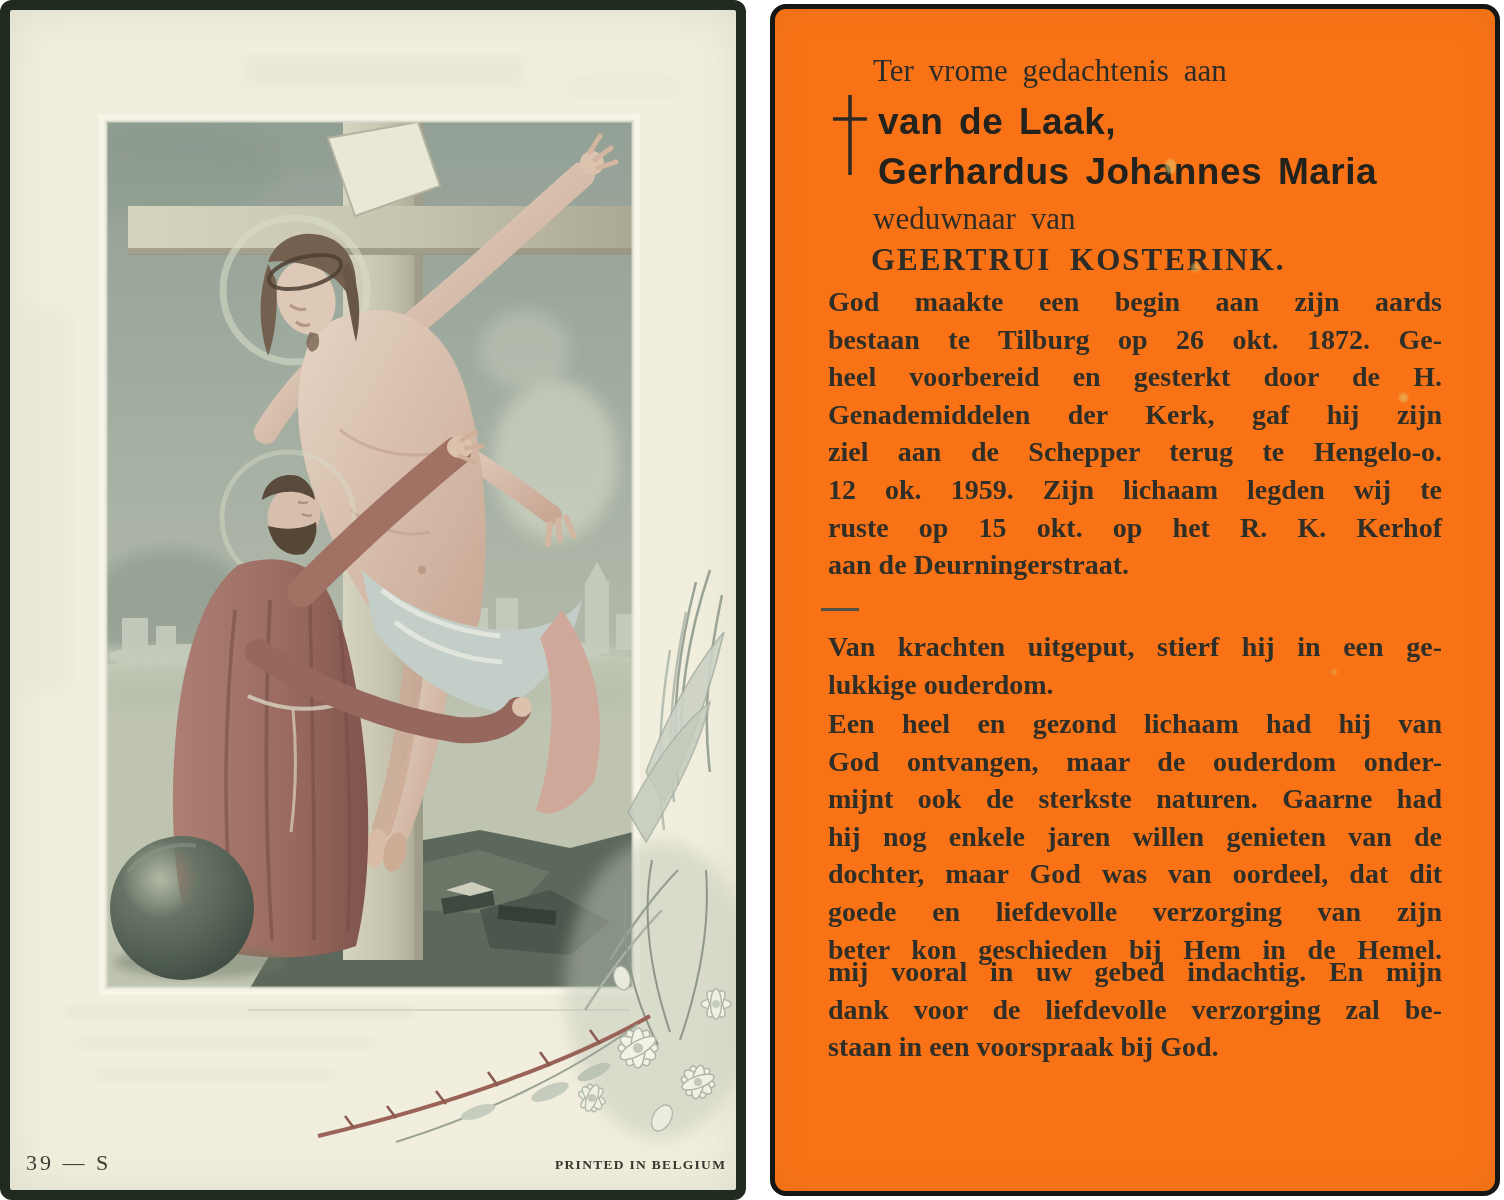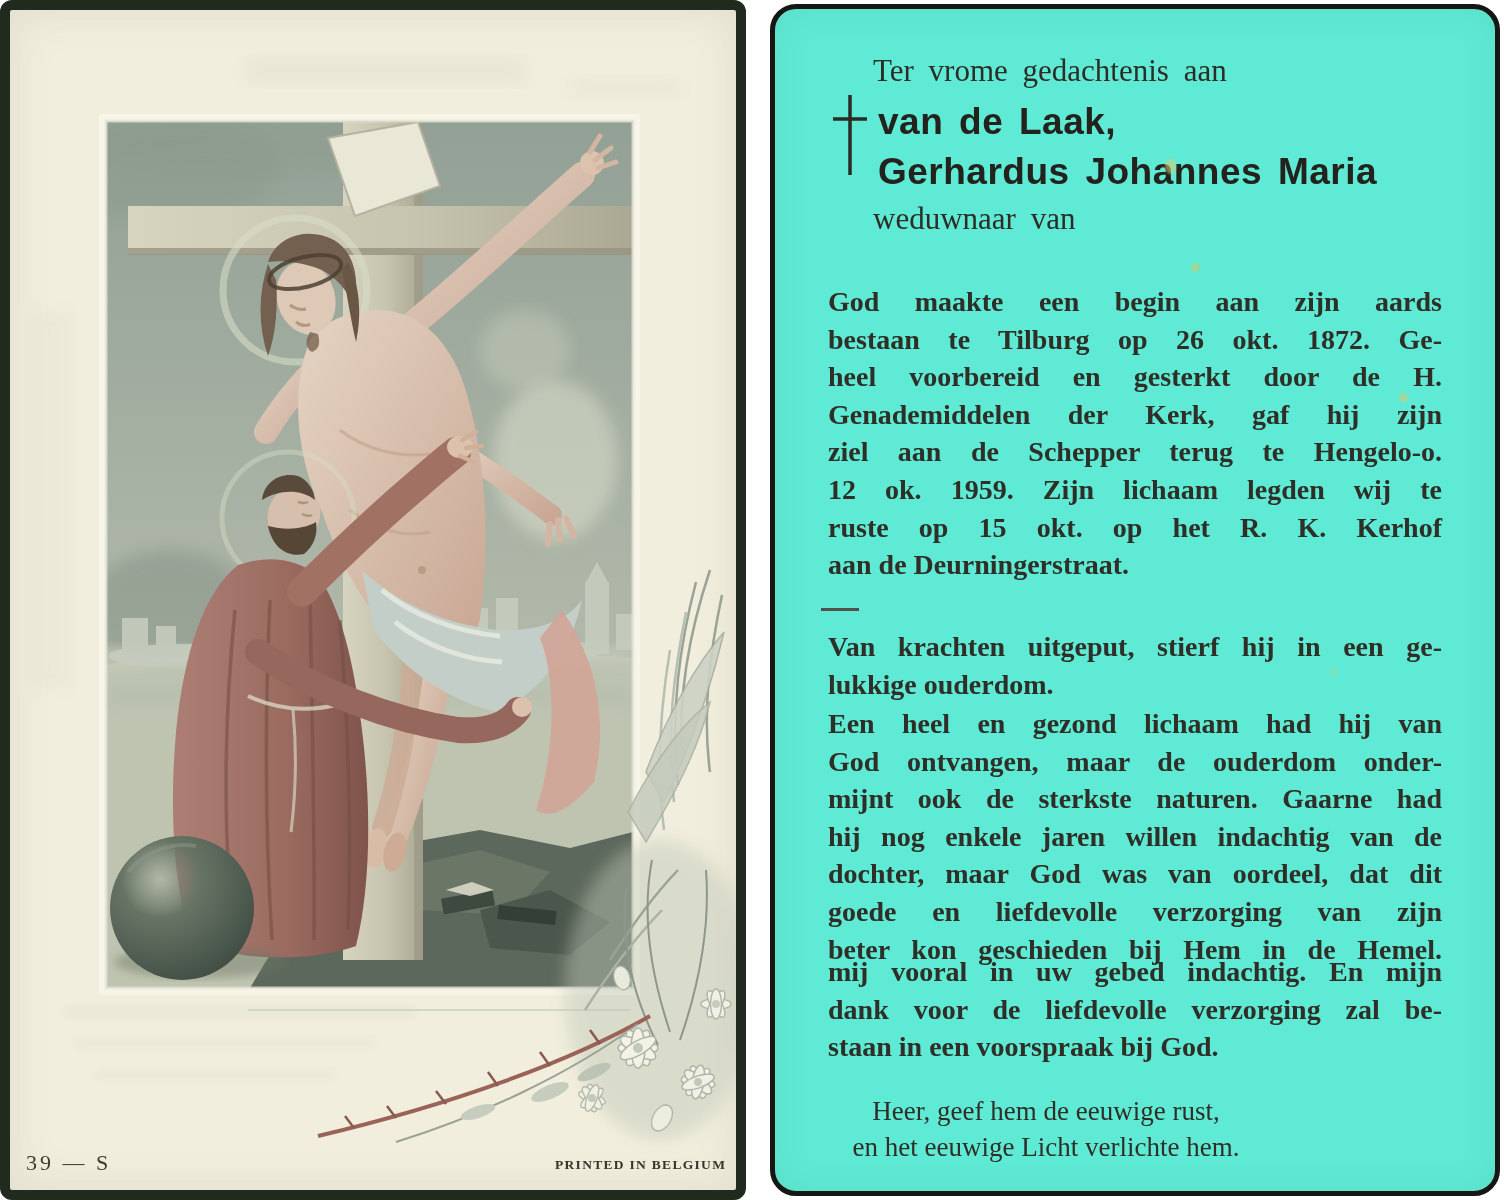--- a/index.html
+++ b/index.html
@@ -12,23 +12,23 @@
   .page{position:absolute;box-sizing:border-box;}
   .page-left{
     left:0;top:0;width:746px;height:1200px;
     background:#f1eedd;
     border:10px solid #202a1f;
     border-radius:12px;
     box-shadow:inset 0 0 45px rgba(70,80,55,.10);
   }
   .page-right{
     left:770px;top:4px;width:730px;height:1192px;
-    background:#5eead4;
+    background:#f97316;
     border:5px solid #161614;
-    border-radius:26px;
+    border-radius:16px;
     box-shadow:inset 0 0 35px rgba(90,90,60,.08);
   }
   .illustration-svg{position:absolute;left:0;top:0;width:726px;height:1180px;}
   .footer-left{
     position:absolute;left:16px;top:1140px;
     font-size:22px;letter-spacing:3px;color:#3c3c34;text-align:center;
   }
   .footer-right{
     position:absolute;left:545px;top:1147px;
     font-size:13.5px;font-weight:bold;letter-spacing:1.3px;color:#35352d;
@@ -342,20 +342,21 @@
       <line x1="4" y1="26" x2="38" y2="26" stroke="#2b2a24" stroke-width="3.5"></line>
     </svg>
   </div>
 
   <div class="name-block">
     <div>van de Laak,</div>
     <div>Gerhardus Johannes Maria</div>
   </div>
 
   <div class="relation">weduwnaar van</div>
+  <div class="spouse">GEERTRUI KOSTERINK.</div>
 
   <div class="para para1">
     <div class="jl">God maakte een begin aan zijn aards</div>
     <div class="jl">bestaan te Tilburg op 26 okt. 1872. Ge-</div>
     <div class="jl">heel voorbereid en gesterkt door de H.</div>
     <div class="jl">Genademiddelen der Kerk, gaf hij zijn</div>
     <div class="jl">ziel aan de Schepper terug te Hengelo-o.</div>
     <div class="jl">12 ok. 1959. Zijn lichaam legden wij te</div>
     <div class="jl">ruste op 15 okt. op het R. K. Kerhof</div>
     <div class="ll">aan de Deurningerstraat.</div>
@@ -365,34 +366,30 @@
 
   <div class="para para2">
     <div class="jl">Van krachten uitgeput, stierf hij in een ge-</div>
     <div class="ll">lukkige ouderdom.</div>
   </div>
 
   <div class="para para3">
     <div class="jl">Een heel en gezond lichaam had hij van</div>
     <div class="jl">God ontvangen, maar de ouderdom onder-</div>
     <div class="jl">mijnt ook de sterkste naturen. Gaarne had</div>
-    <div class="jl">hij nog enkele jaren willen indachtig van de</div>
+    <div class="jl">hij nog enkele jaren willen genieten van de</div>
     <div class="jl">dochter, maar God was van oordeel, dat dit</div>
     <div class="jl">goede en liefdevolle verzorging van zijn</div>
     <div class="jl">beter kon geschieden bij Hem in de Hemel.</div>
   </div>
 
   <div class="para para4">
     <div class="jl">mij vooral in uw gebed indachtig. En mijn</div>
     <div class="jl">dank voor de liefdevolle verzorging zal be-</div>
     <div class="ll">staan in een voorspraak bij God.</div>
   </div>
 
-  <div class="prayer">
-    <div>Heer, geef hem de eeuwige rust,</div>
-    <div>en het eeuwige Licht verlichte hem.</div>
-  </div>
 
   <div class="fox" style="left:390px;top:150px;width:11px;height:15px;background:#e2cb72;"></div>
   <div class="fox" style="left:416px;top:254px;width:9px;height:9px;background:#ddc468;"></div>
   <div class="fox" style="left:624px;top:384px;width:9px;height:9px;background:#e0c86e;"></div>
   <div class="fox" style="left:556px;top:660px;width:6px;height:6px;background:#dcc46c;opacity:.4;"></div>
 </div>
 
 </body></html>

